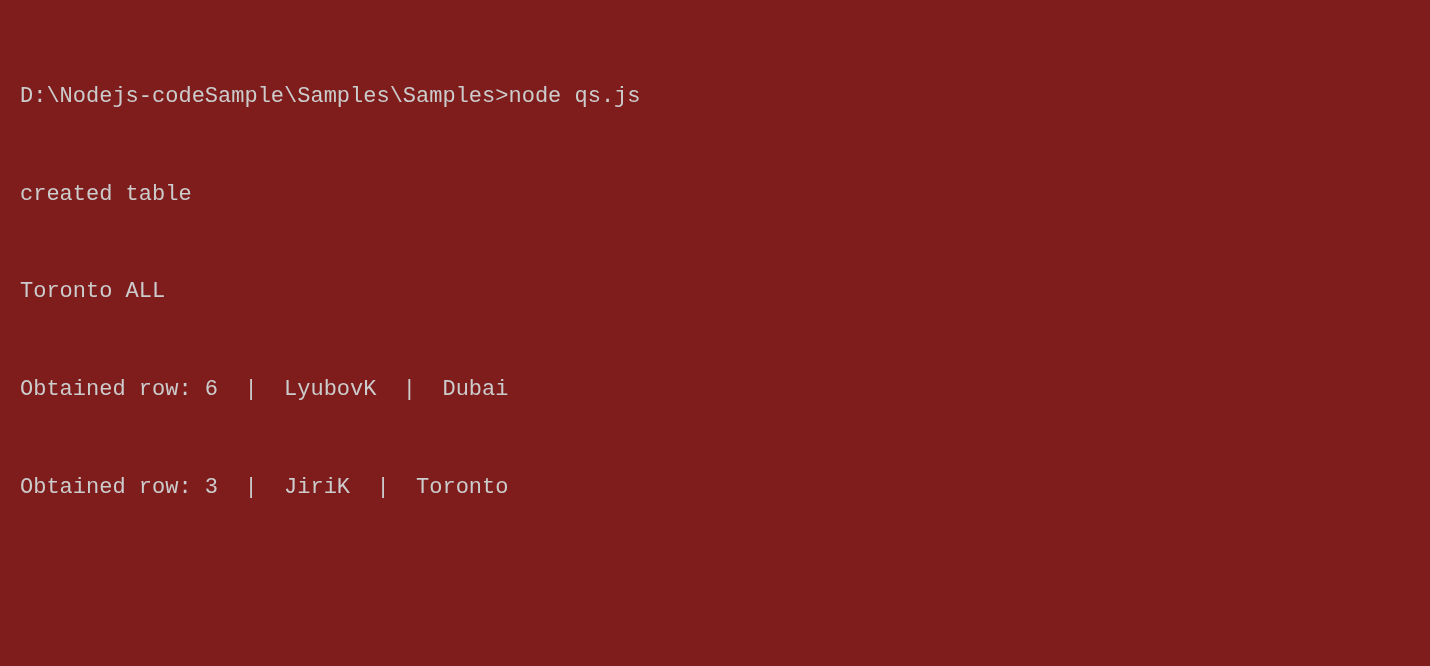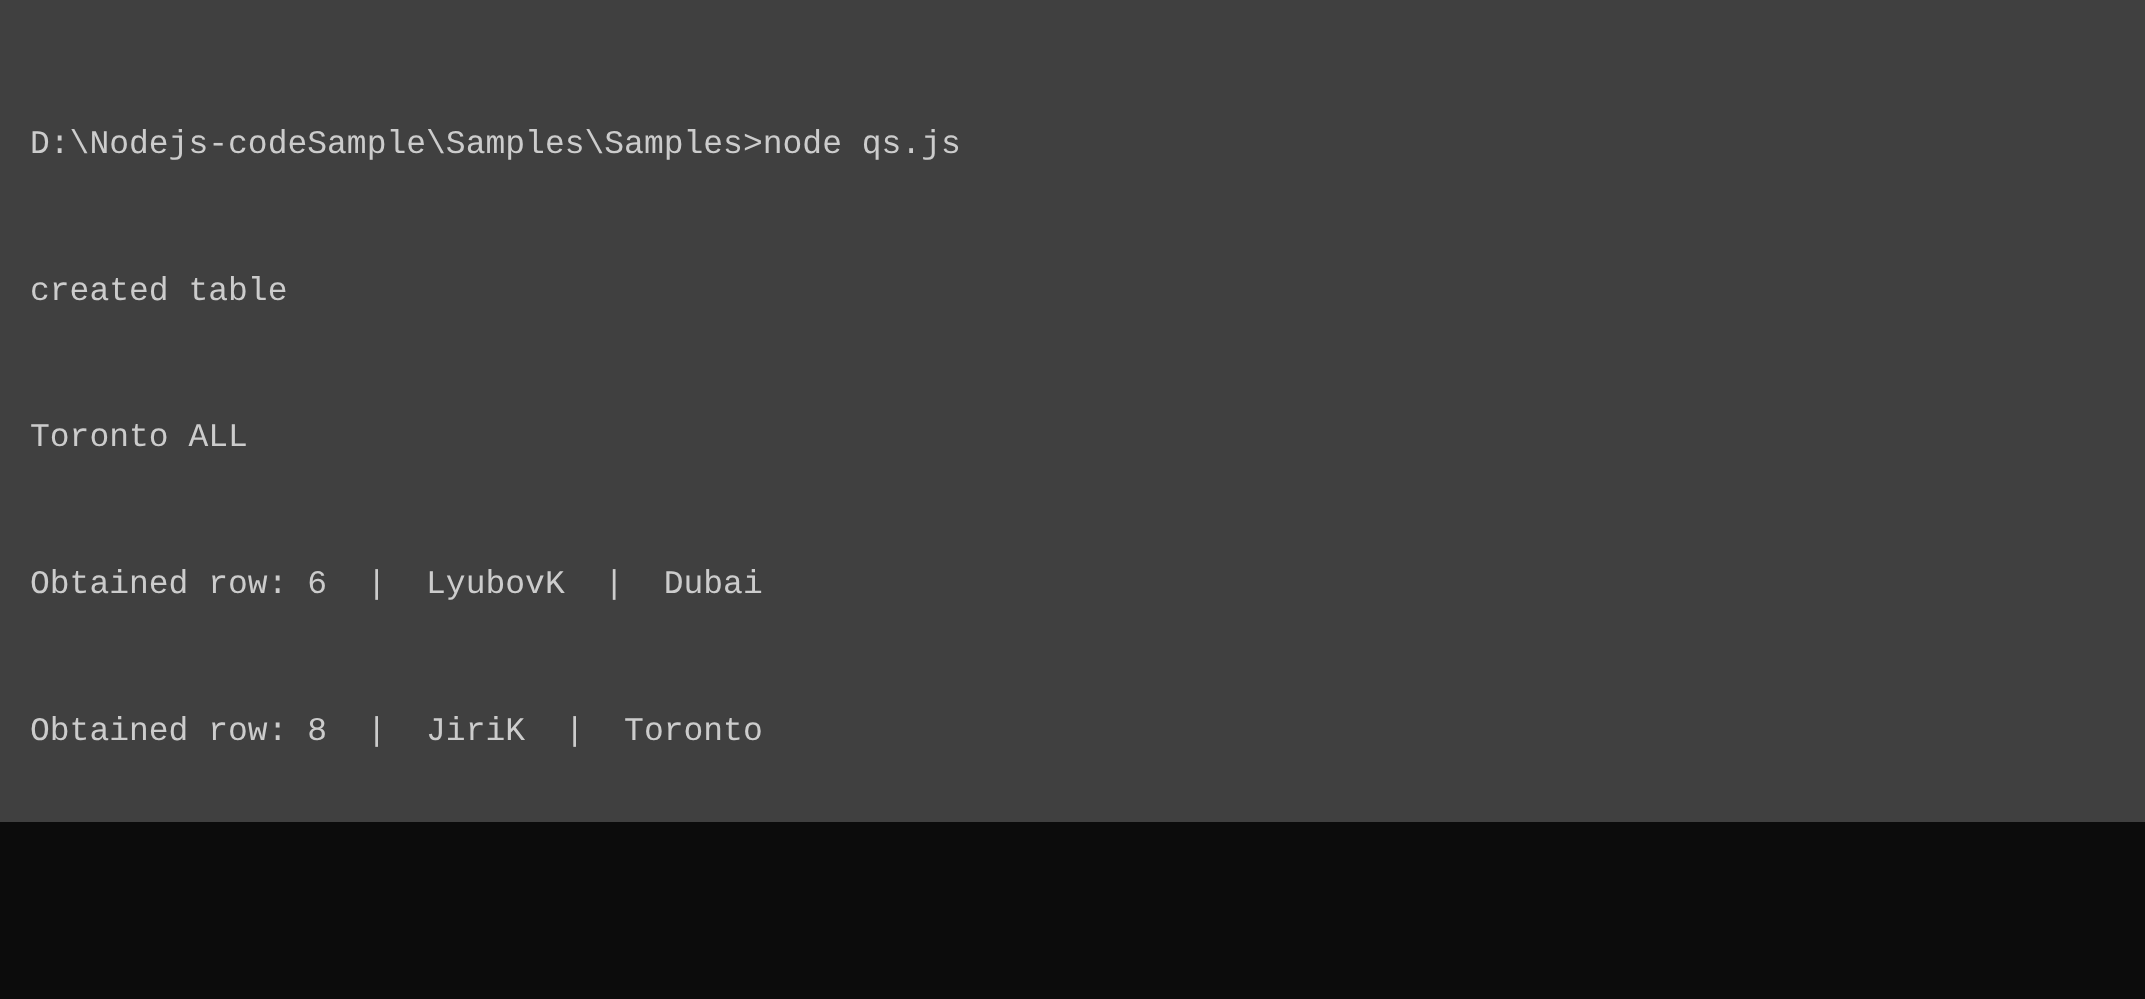--- a/index.html
+++ b/index.html
@@ -13,43 +13,43 @@
       width: 1430px;
       height: 666px;
       overflow: hidden;
       display: flex;
       align-items: flex-start;
       justify-content: flex-start;
     }
 
     .terminal {
       width: 1430px;
-      height: 548px;
-      background-color: #404040;
+      height: 666px;
+      background-color: #7f1d1d;
       padding: 16px 20px;
       font-family: 'Courier New', Courier, monospace;
       font-size: 22px;
       line-height: 1.48;
       color: #cccccc;
       white-space: pre;
     }
 
     .line {
       display: block;
     }
   </style>
 </head>
 <body>
 
 <div class="terminal">
   <span class="line">D:\Nodejs-codeSample\Samples\Samples&gt;node qs.js</span>
   <span class="line">created table</span>
   <span class="line">Toronto ALL</span>
   <span class="line">Obtained row: 6  |  LyubovK  |  Dubai</span>
-  <span class="line">Obtained row: 8  |  JiriK  |  Toronto</span>
+  <span class="line">Obtained row: 3  |  JiriK  |  Toronto</span>
   
   
   
   
   
   
   
   
   
   

